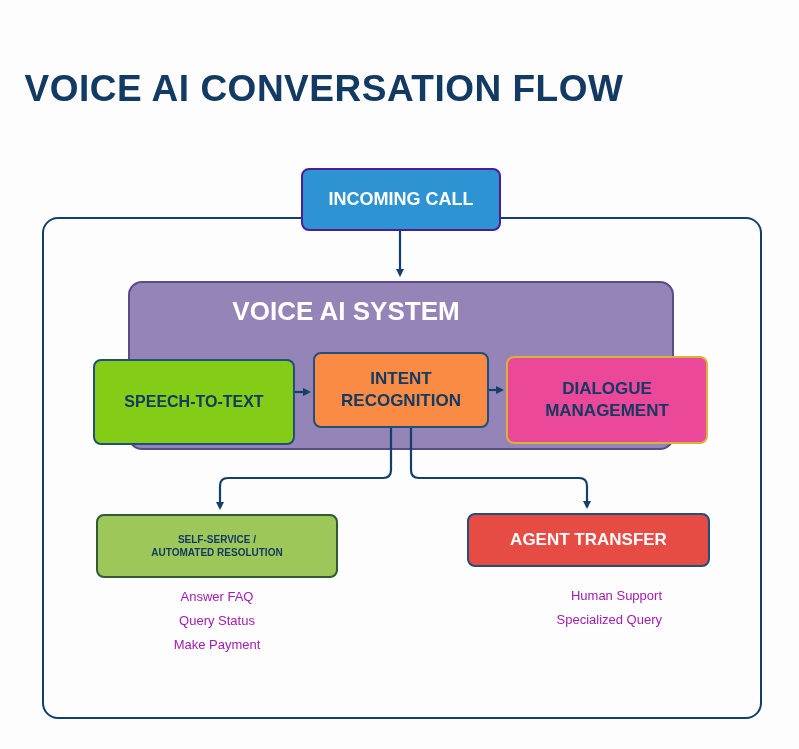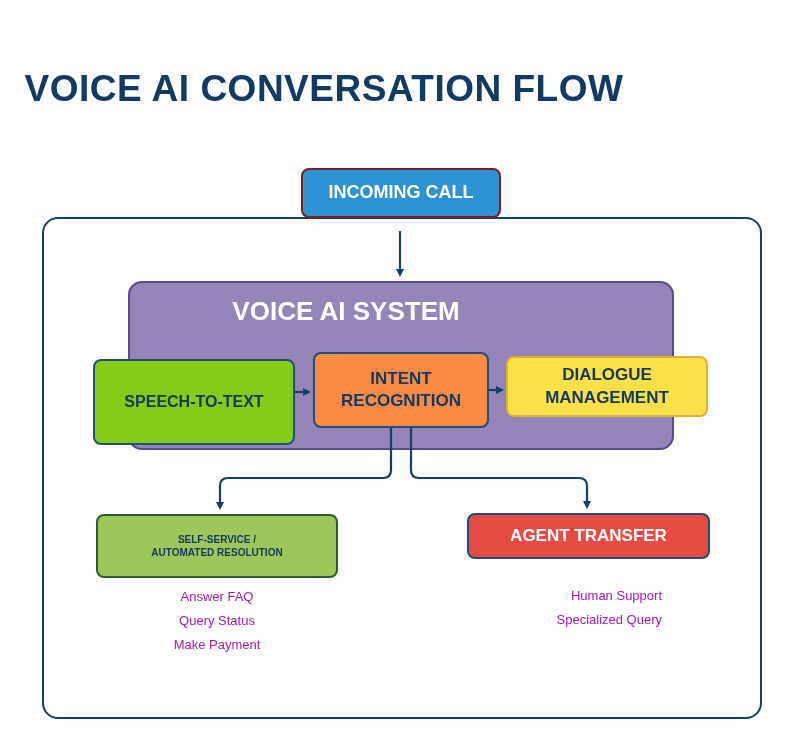--- a/index.html
+++ b/index.html
@@ -5,35 +5,35 @@
   html, body { margin:0; padding:0; }
   body { width:799px; height:749px; background:#fdfdfd; position:relative; overflow:hidden;
          font-family:"Liberation Sans", "DejaVu Sans", sans-serif; }
   .title { position:absolute; left:0; top:68px; width:648px; text-align:center;
            font-size:37px; font-weight:bold; color:#123a62; letter-spacing:0.5px; }
   .frame { position:absolute; left:42px; top:217px; width:720px; height:502px;
            border:2.5px solid #123f6b; border-radius:16px; box-sizing:border-box; }
   .box { position:absolute; box-sizing:border-box; border-radius:8px; display:flex;
          align-items:center; justify-content:center; text-align:center;
          font-weight:bold; line-height:1.3; }
-  .incoming { left:301px; top:168px; width:200px; height:50px; background:#2e93d3;
-              border:2px solid #7f1d1d; color:#fff; font-size:18px; }
+  .incoming { left:301px; top:168px; width:200px; height:63px; background:#2e93d3;
+              border:2px solid #4c1d95; color:#fff; font-size:18px; }
   .system { left:128px; top:281px; width:546px; height:169px; background:#9484b8;
             border:2px solid #5a4b8a; border-radius:14px; }
   .system-label { position:absolute; left:128px; top:296px; width:436px; text-align:center;
                   color:#fff; font-size:26px; font-weight:bold; }
   .stt { left:93px; top:359px; width:202px; height:86px; background:#84cc16;
          border:2px solid #1f4f7a; color:#123a62; font-size:16px; }
   .intent { left:313px; top:352px; width:176px; height:76px; background:#f98b44;
             border:2px solid #1f4f7a; color:#123a62; font-size:17px;align-items:center; }
-  .dialogue { left:506px; top:356px; width:202px; height:61px; background:#fde047;
+  .dialogue { left:506px; top:356px; width:202px; height:88px; background:#ec4899;
               border:2px solid #d9b23a; color:#123a62; font-size:17px; }
   .selfservice { left:96px; top:514px; width:242px; height:64px; background:#9ec75a;
                  border:2px solid #2f5a32; color:#123a62; font-size:10px; }
-  .agent { left:467px; top:513px; width:243px; height:46px; background:#e64b44;
+  .agent { left:467px; top:513px; width:243px; height:54px; background:#e64b44;
            border:2px solid #1f4f7a; color:#fff; font-size:17px; }
   .sublist { position:absolute; text-align:center; color:#a21caf; font-size:13px; line-height:24px; }
   .sub-left { left:117px; top:585px; width:200px; }
   .sub-right { left:462px; top:584px; width:200px;text-align:right; }
   svg.connectors { position:absolute; left:0; top:0; }
 </style>
 </head>
 <body>
 
 <div class="title">VOICE AI CONVERSATION FLOW</div>

